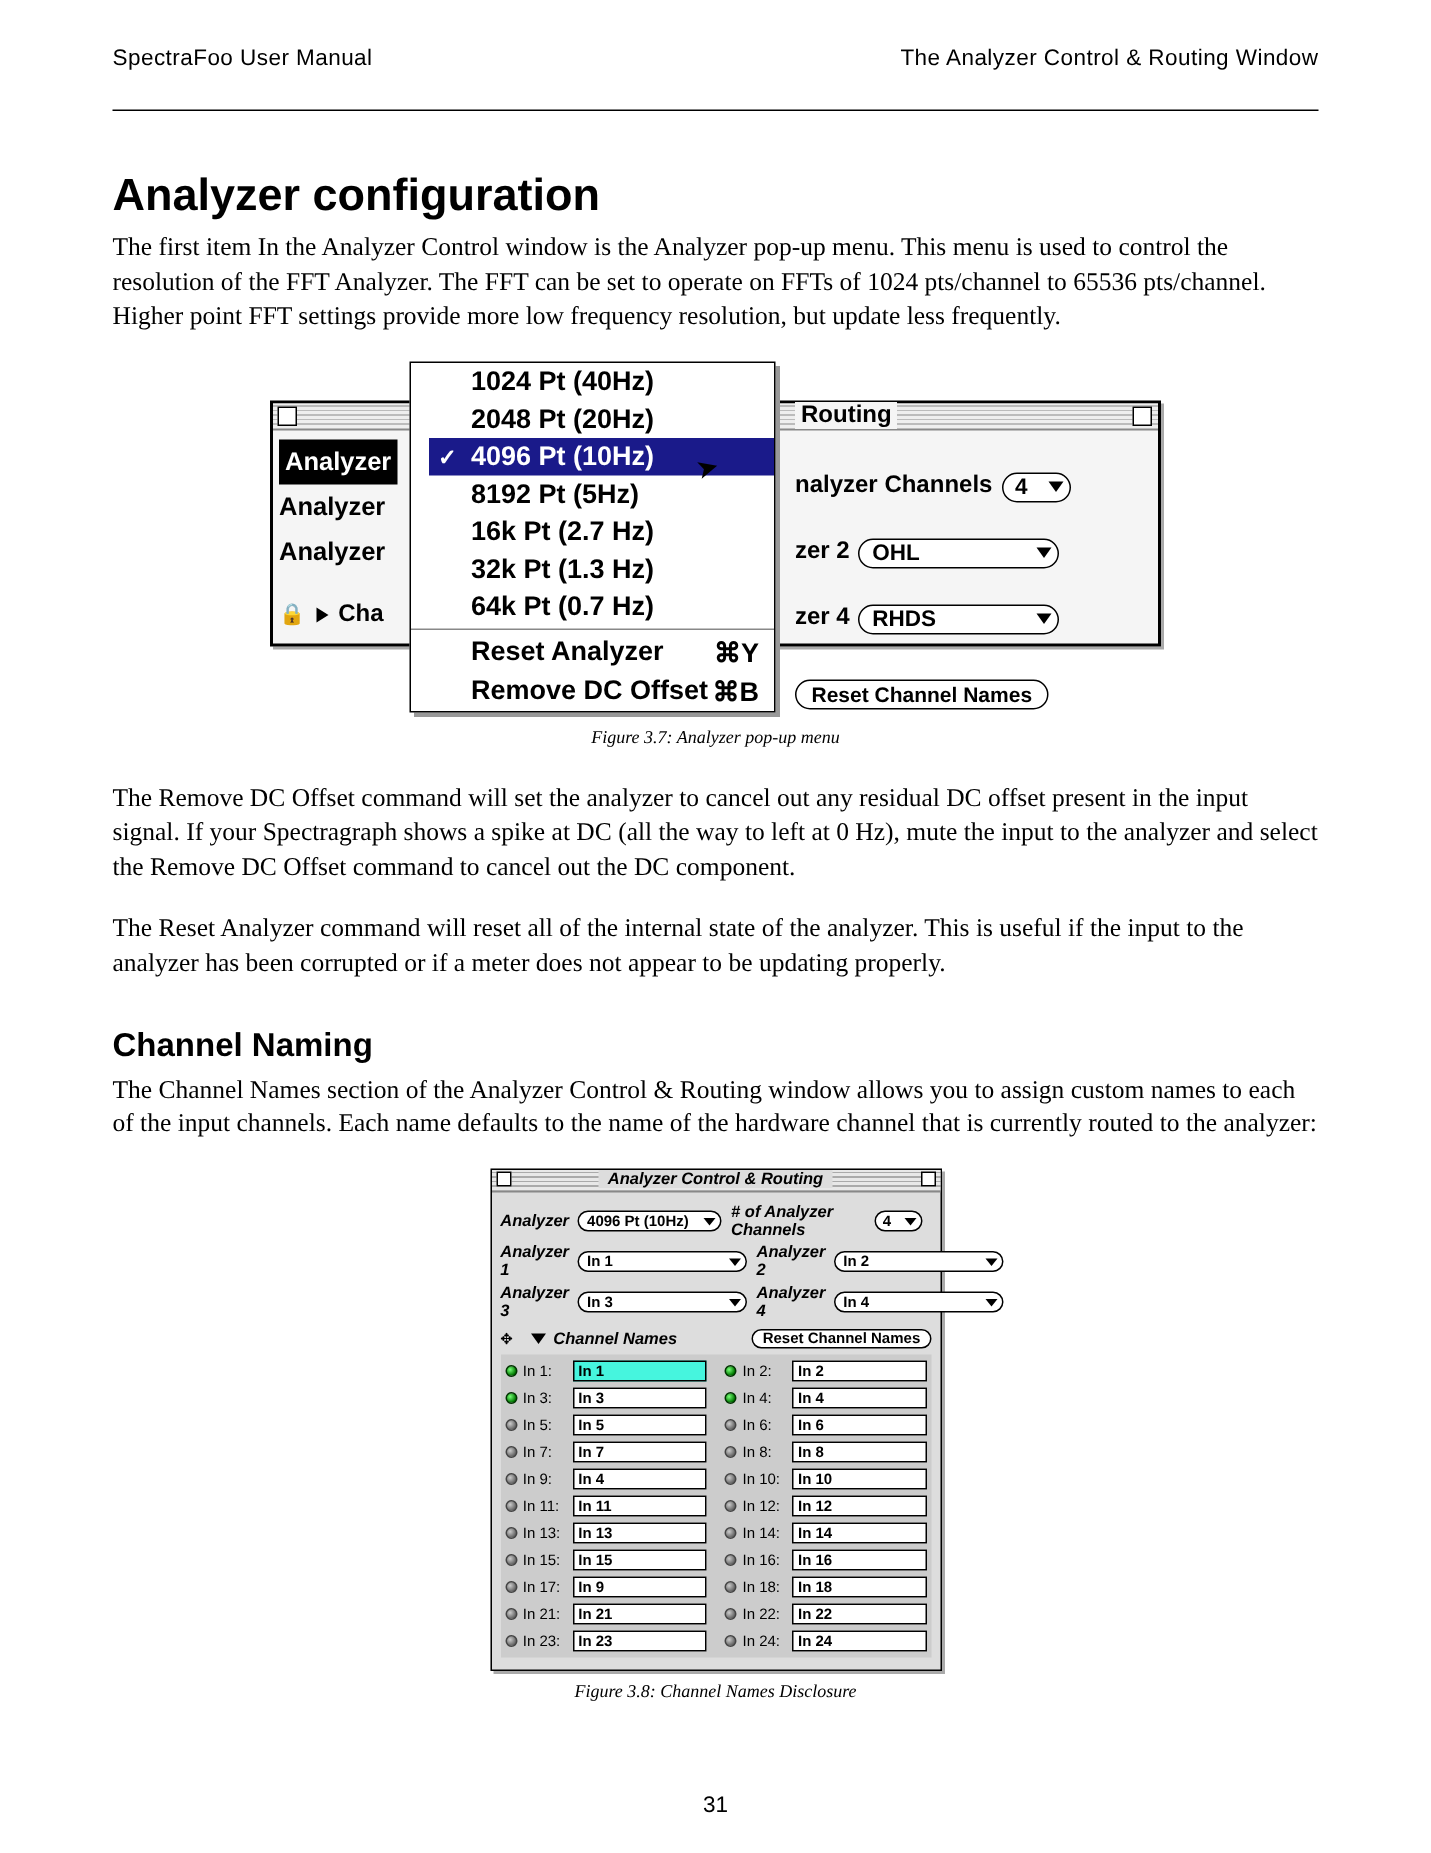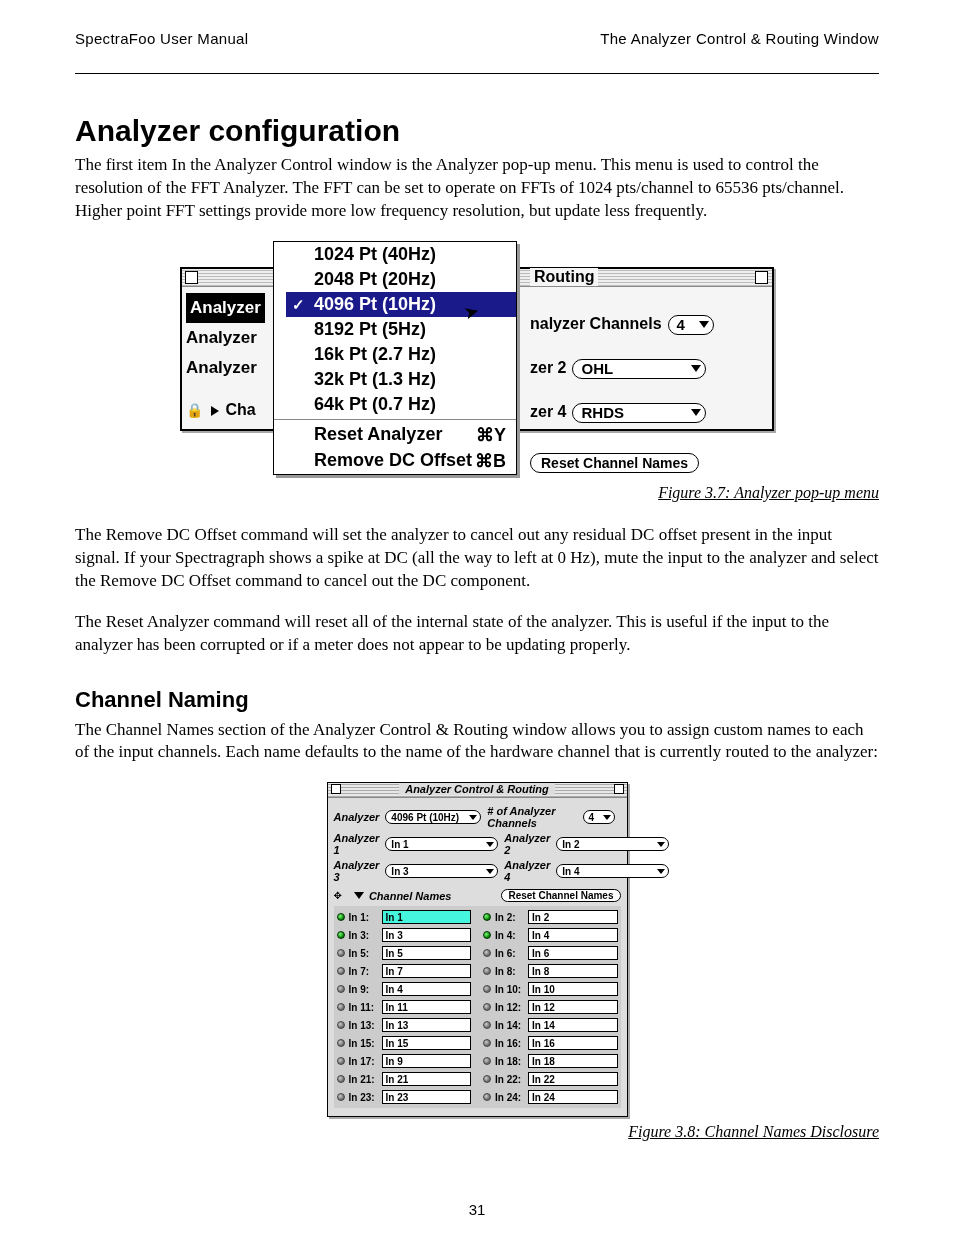--- a/index.html
+++ b/index.html
@@ -28,25 +28,24 @@
   }
   h1.section-title {
     font-family: Arial, Helvetica, sans-serif;
     font-weight: bold;
     font-size: 30px;
     margin: 16px 0 6px 0;
   }
   .body-text { margin: 0 0 18px 0; line-height: 1.35; }
   .figure-wrap { text-align: center; margin: 8px 0 6px 0; }
   .figure-caption {
-    text-align: right;
+    text-align: center;
     font-style: italic;
-    font-size: 16px;
+    font-size: 12px;
     margin: 4px 0 22px 0;
-    text-decoration: underline;
   }
   h2.sub-title {
     font-family: Arial, Helvetica, sans-serif;
     font-weight: bold;
     font-size: 22px;
     margin: 30px 0 6px 0;
   }
   .page-num {
     text-align: center;
     font-family: Arial, Helvetica, sans-serif;
@@ -194,21 +193,21 @@
   }
   .fig2 .tri-down { display:inline-block; width:0;height:0;border-left:5px solid transparent;border-right:5px solid transparent;border-top:7px solid #000; margin:0 5px 0 12px;}
   .fig2 .reset-small {
     margin-left:auto; border:1px solid #000; border-radius:7px; background:#fff;
     padding: 0 6px; font-weight:bold; font-size:10px;
   }
   .fig2 .grid {
     background:#ccc; padding: 2px 0;
   }
   .fig2 .grid-row { display:flex; align-items:center; height:18px; padding: 0 3px;}
-  .fig2 .cell-label { width: 45px; font-weight:bold; font-size:10px; display:flex; align-items:center;}
+  .fig2 .cell-label { width: 45px; font-weight:normal; font-size:10px; display:flex; align-items:center;}
   .fig2 .dot {
     width:8px;height:8px;border-radius:50%; display:inline-block; margin-right:4px;
     background: radial-gradient(circle at 35% 35%, #7f7, #070 70%);
     border: 1px solid #030;
   }
   .fig2 .dot.gray {
     background: radial-gradient(circle at 35% 35%, #ccc, #666 70%);
     border: 1px solid #444;
   }
   .fig2 .cell-input {

